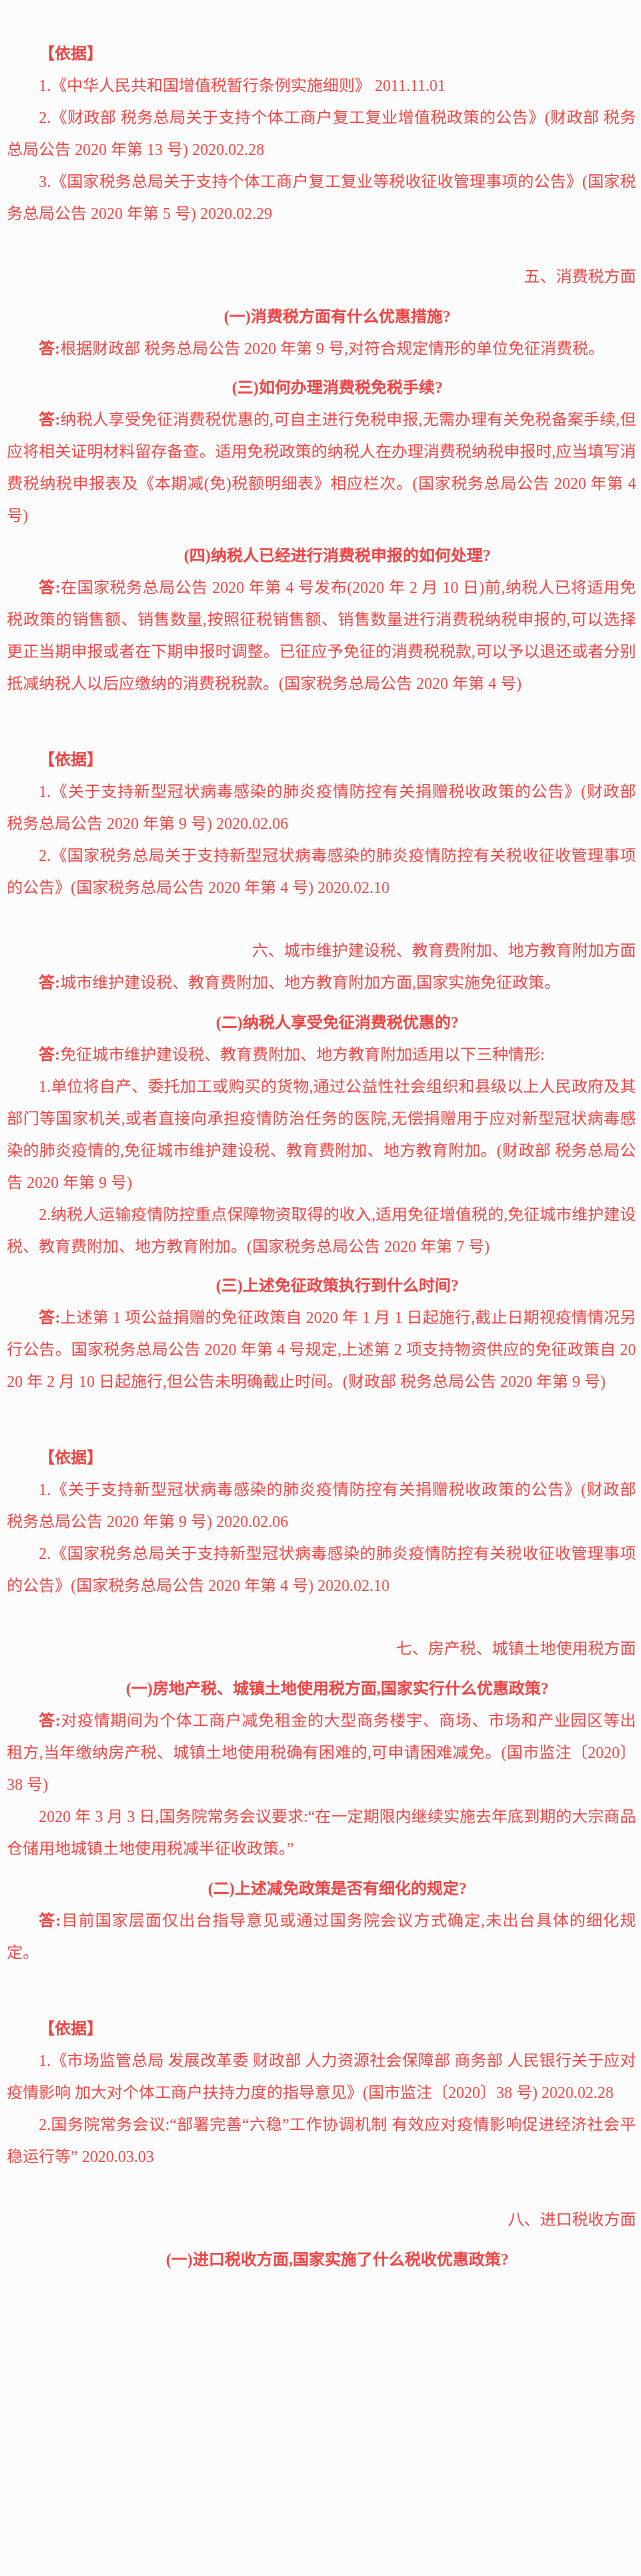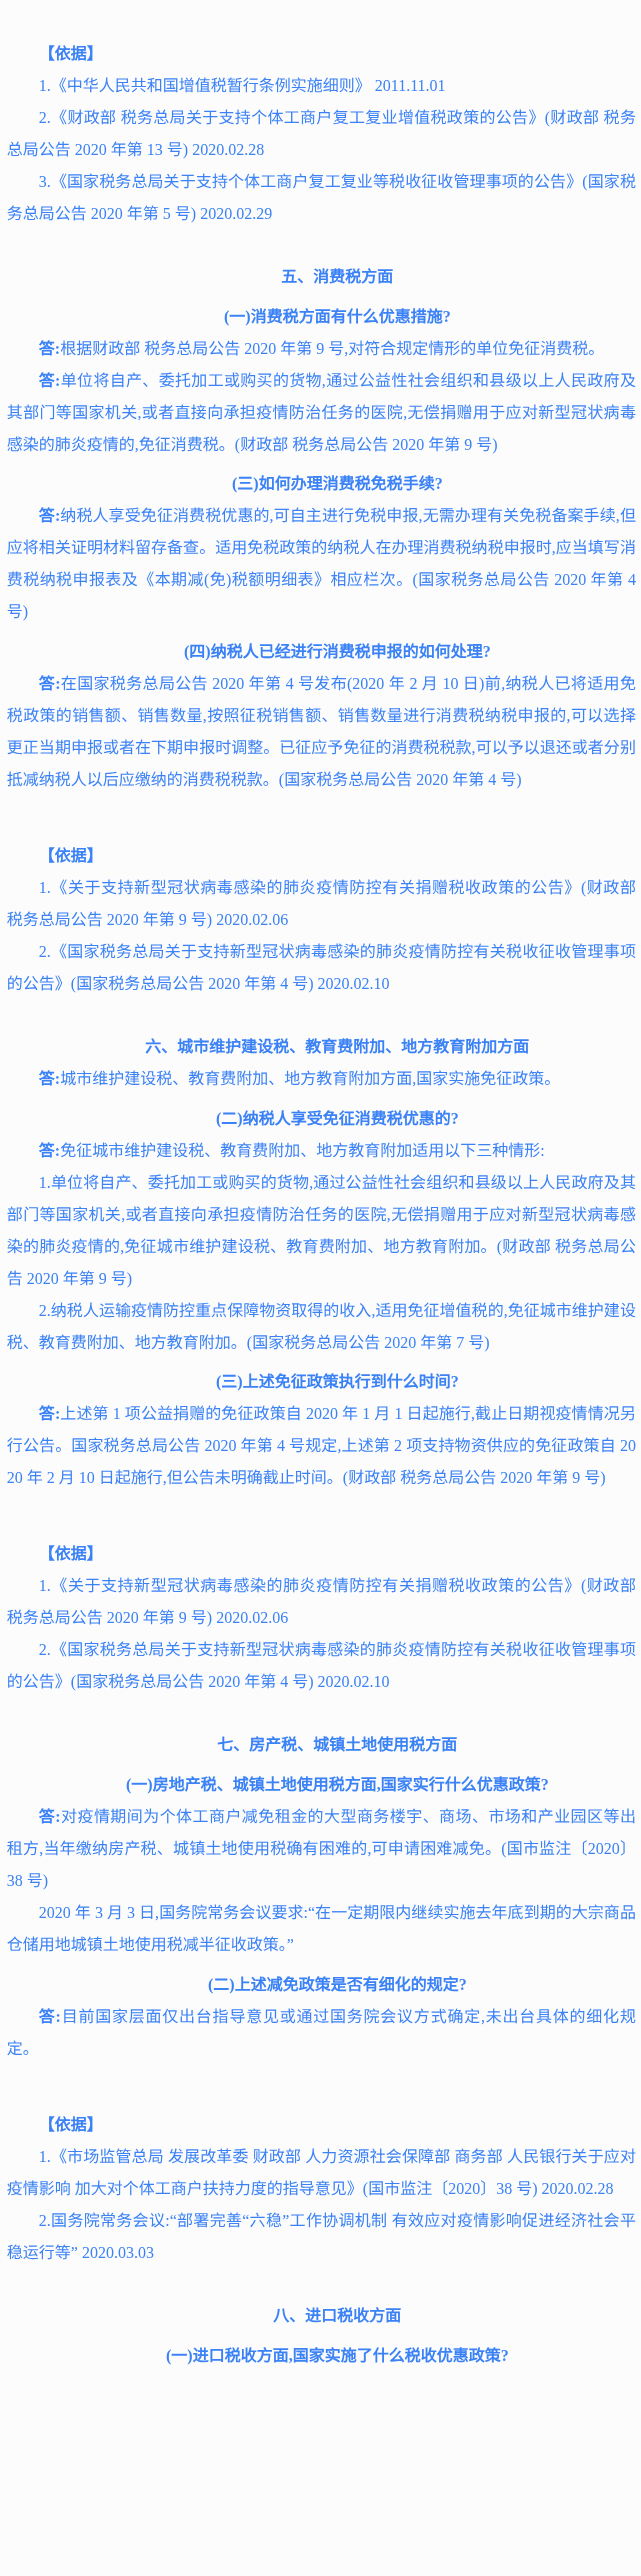--- a/index.html
+++ b/index.html
@@ -6,21 +6,21 @@
     margin: 0;
     padding: 0;
     background: #ffffff;
   }
   .page {
     position: relative;
     width: 641px;
     min-height: 2576px;
     box-sizing: border-box;
     background: #fcfcfc;
-    color: #3b82f6;
+    color: #ef4444;
     font-family: "Liberation Serif", "DejaVu Serif", serif;
     font-size: 16px;
     line-height: 32px;
     padding: 38px 5.1px 8.5px 6.8px;
     overflow: hidden;
   }
   .page p {
     margin: 0;
     text-indent: 2em;
     text-align: justify;
@@ -28,23 +28,23 @@
   }
   p.block-basis {
     font-weight: bold;
     margin-top: 44px;
     text-align: left;
   }
   p.block-basis.first {
     margin-top: 0;
   }
   p.block-section {
-    font-weight: bold;
+    font-weight: normal;
     margin-top: 31px;
-    text-align: center;
+    text-align: right;
   }
   p.block-question {
     font-weight: bold;
     margin-top: 7.7px;
     text-align: center;
   }
   p.block-answer .answer-lead {
     font-weight: bold;
   }
 </style>
@@ -52,21 +52,20 @@
 <body>
 
 <div class="page">
     <p class="block-basis first">【依据】</p>
     <p class="block-ref">1.《中华人民共和国增值税暂行条例实施细则》 2011.11.01</p>
     <p class="block-ref">2.《财政部 税务总局关于支持个体工商户复工复业增值税政策的公告》(财政部 税务总局公告 2020 年第 13 号) 2020.02.28</p>
     <p class="block-ref">3.《国家税务总局关于支持个体工商户复工复业等税收征收管理事项的公告》(国家税务总局公告 2020 年第 5 号) 2020.02.29</p>
     <p class="block-section">五、消费税方面</p>
     <p class="block-question">(一)消费税方面有什么优惠措施?</p>
     <p class="block-answer"><span class="answer-lead">答:</span><span>根据财政部 税务总局公告 2020 年第 9 号,对符合规定情形的单位免征消费税。</span></p>
-    <p class="block-answer"><span class="answer-lead">答:</span><span>单位将自产、委托加工或购买的货物,通过公益性社会组织和县级以上人民政府及其部门等国家机关,或者直接向承担疫情防治任务的医院,无偿捐赠用于应对新型冠状病毒感染的肺炎疫情的,免征消费税。(财政部 税务总局公告 2020 年第 9 号)</span></p>
     <p class="block-question">(三)如何办理消费税免税手续?</p>
     <p class="block-answer"><span class="answer-lead">答:</span><span>纳税人享受免征消费税优惠的,可自主进行免税申报,无需办理有关免税备案手续,但应将相关证明材料留存备查。适用免税政策的纳税人在办理消费税纳税申报时,应当填写消费税纳税申报表及《本期减(免)税额明细表》相应栏次。(国家税务总局公告 2020 年第 4 号)</span></p>
     <p class="block-question">(四)纳税人已经进行消费税申报的如何处理?</p>
     <p class="block-answer"><span class="answer-lead">答:</span><span>在国家税务总局公告 2020 年第 4 号发布(2020 年 2 月 10 日)前,纳税人已将适用免税政策的销售额、销售数量,按照征税销售额、销售数量进行消费税纳税申报的,可以选择更正当期申报或者在下期申报时调整。已征应予免征的消费税税款,可以予以退还或者分别抵减纳税人以后应缴纳的消费税税款。(国家税务总局公告 2020 年第 4 号)</span></p>
     <p class="block-basis">【依据】</p>
     <p class="block-ref">1.《关于支持新型冠状病毒感染的肺炎疫情防控有关捐赠税收政策的公告》(财政部 税务总局公告 2020 年第 9 号) 2020.02.06</p>
     <p class="block-ref">2.《国家税务总局关于支持新型冠状病毒感染的肺炎疫情防控有关税收征收管理事项的公告》(国家税务总局公告 2020 年第 4 号) 2020.02.10</p>
     <p class="block-section">六、城市维护建设税、教育费附加、地方教育附加方面</p>
     <p class="block-answer"><span class="answer-lead">答:</span><span>城市维护建设税、教育费附加、地方教育附加方面,国家实施免征政策。</span></p>
     <p class="block-question">(二)纳税人享受免征消费税优惠的?</p>

